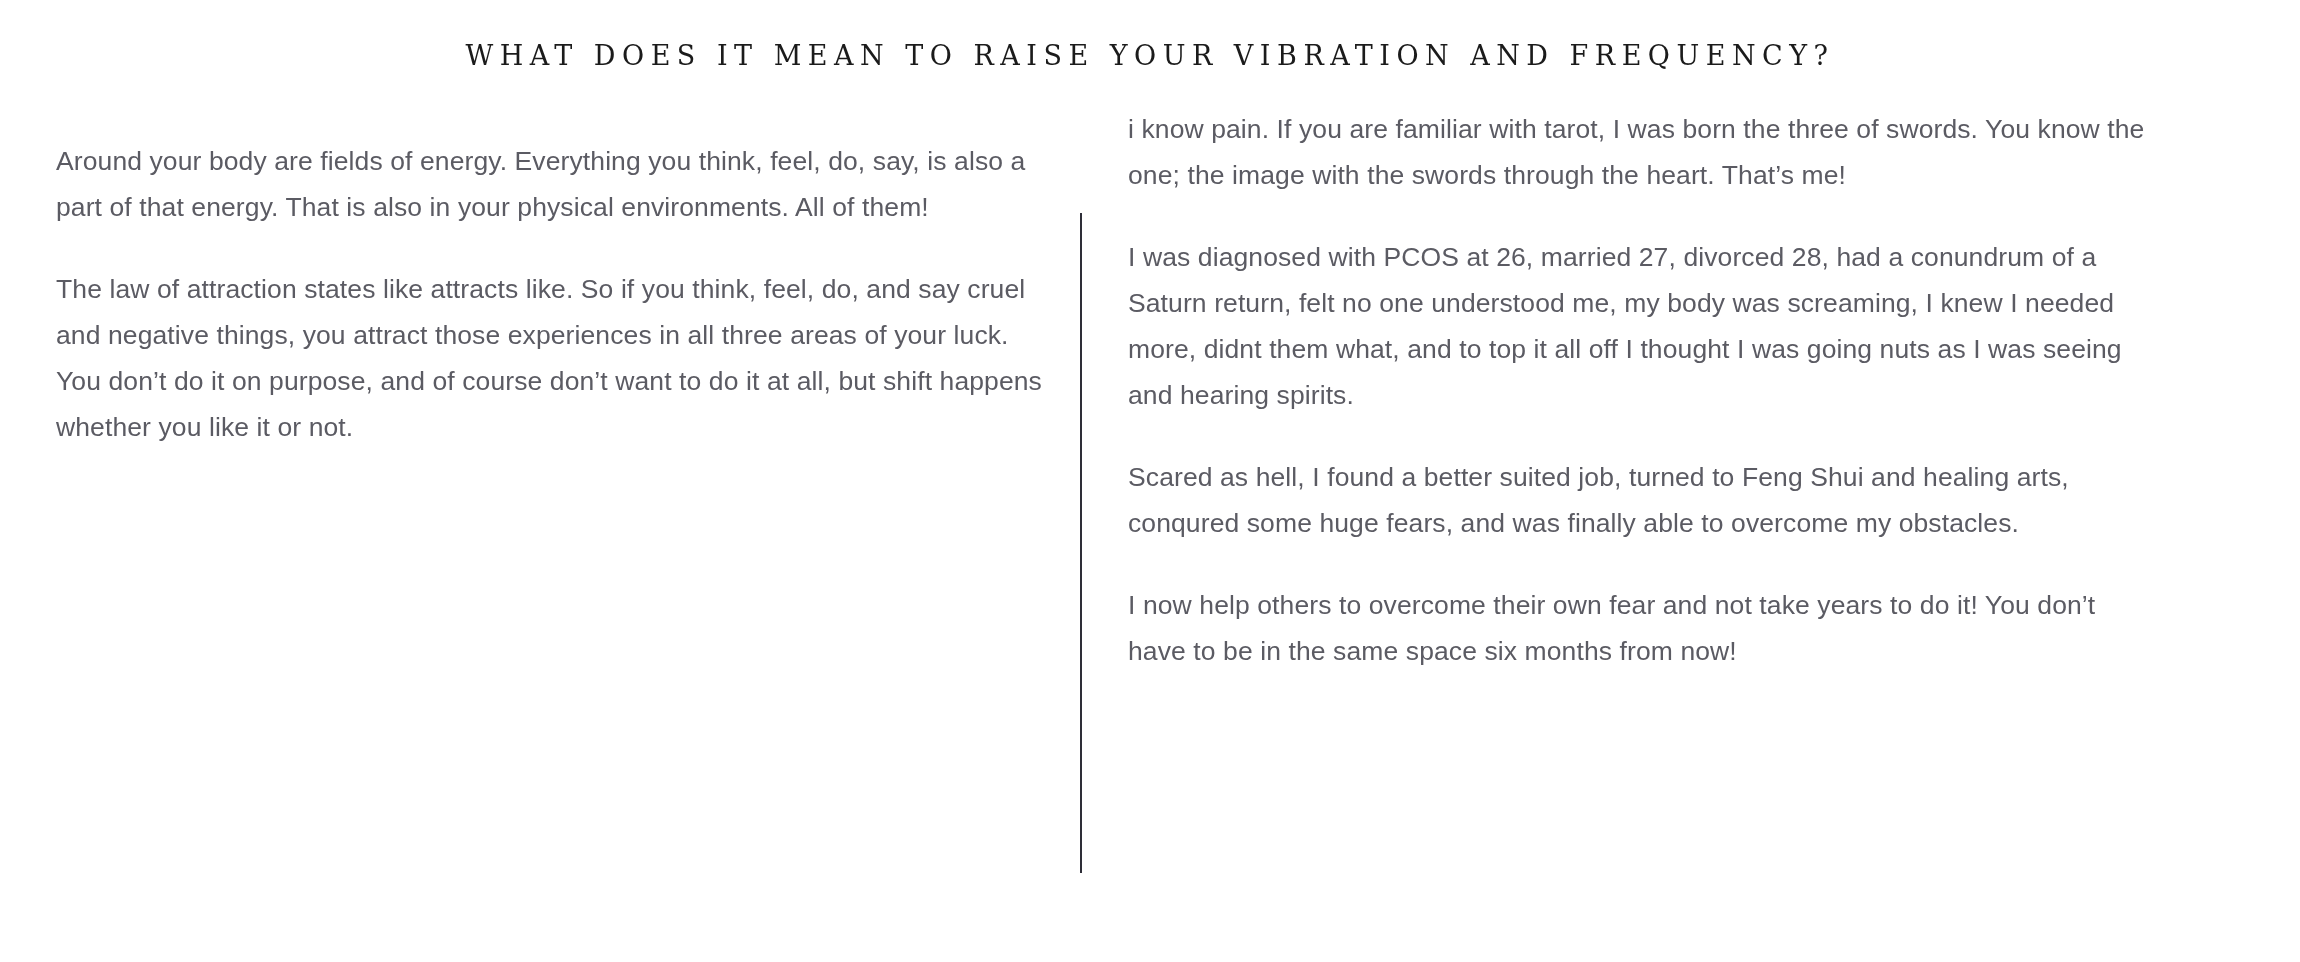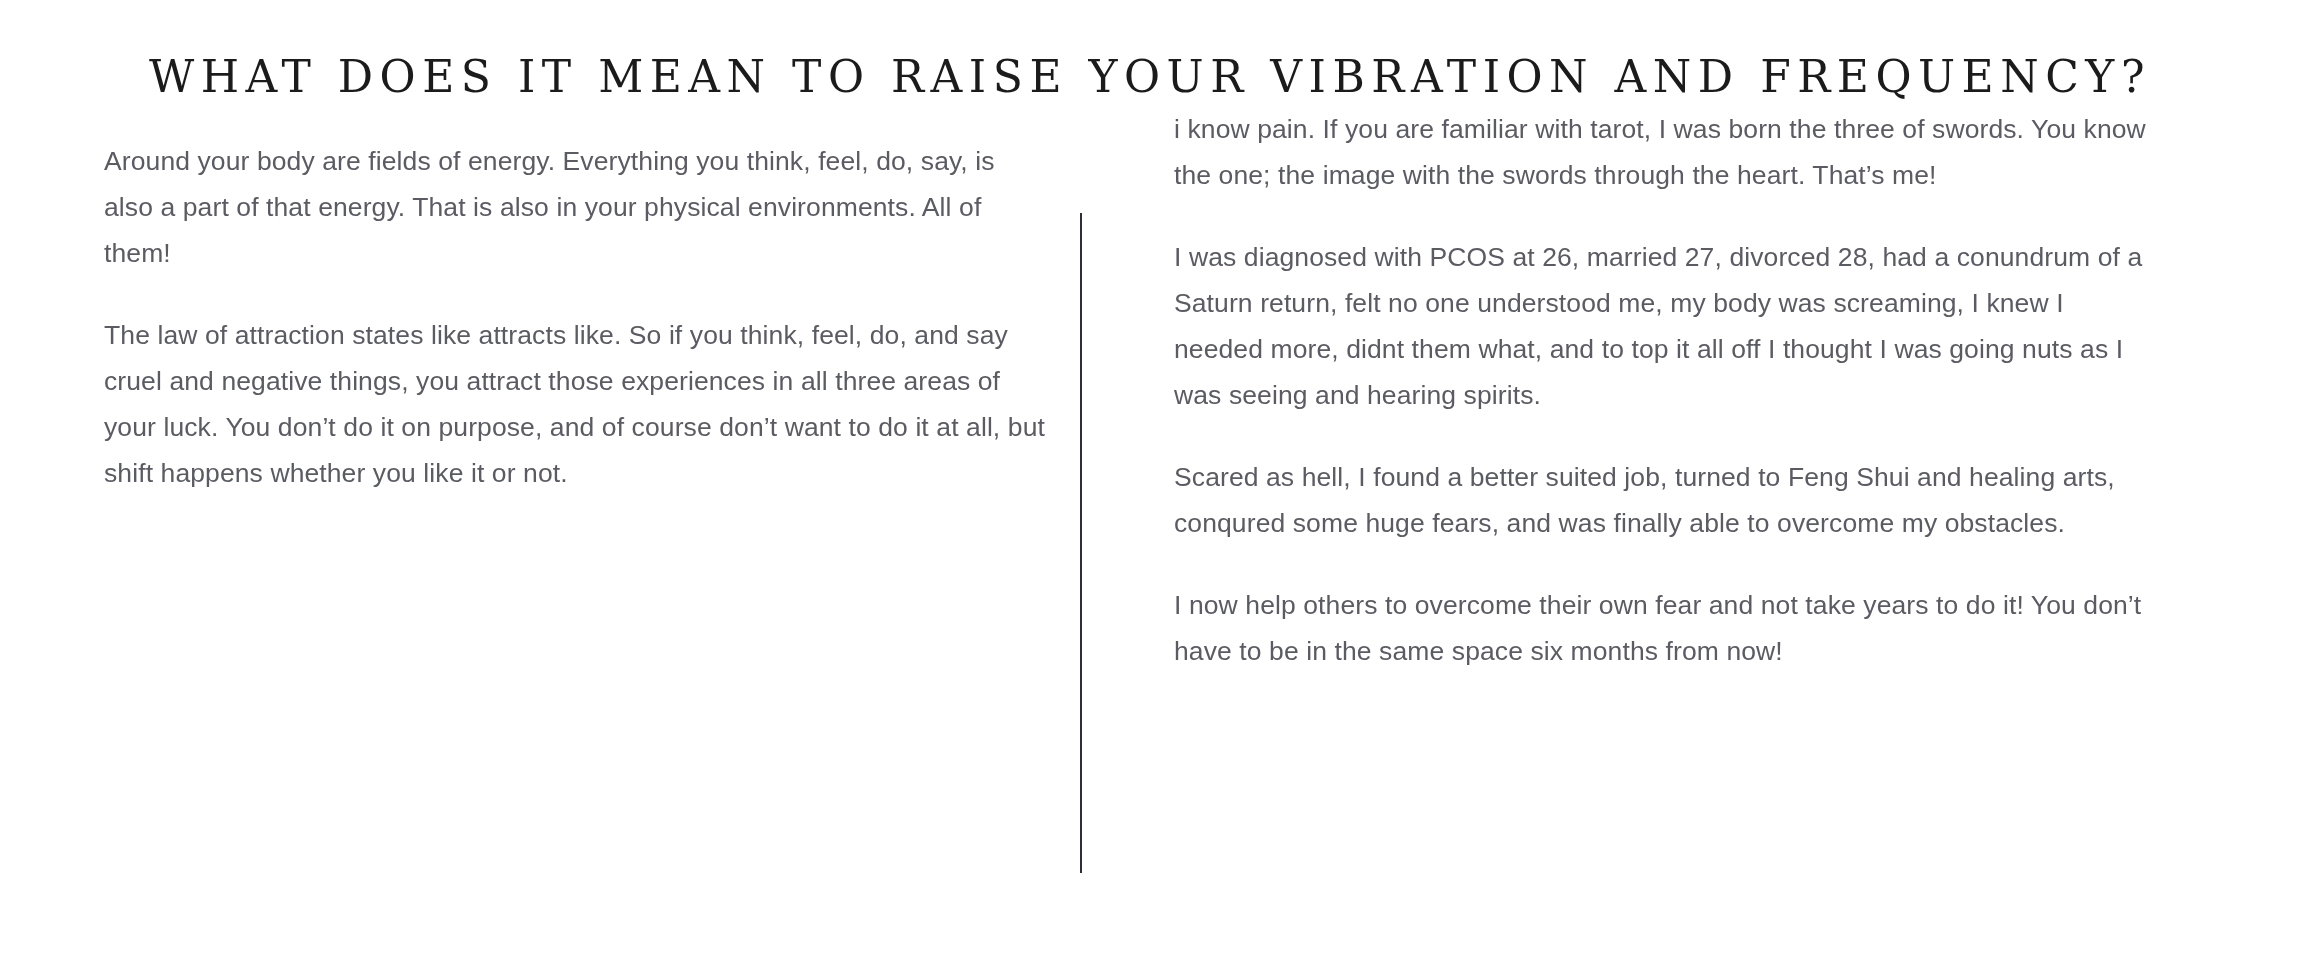--- a/index.html
+++ b/index.html
@@ -21,52 +21,52 @@
     box-sizing: border-box;
   }
   .page-title {
     position: absolute;
     top: 22px;
     left: 0;
     width: 2300px;
     text-align: center;
     font-family: "DejaVu Serif", "Liberation Serif", serif;
     font-weight: 400;
-    font-size: 44px;
+    font-size: 27px;
     letter-spacing: 6.5px;
     color: #1b1b1b;
     white-space: nowrap;
   }
   .columns {
     position: absolute;
     top: 138px;
     left: 0;
     width: 2300px;
     display: flex;
     flex-direction: row;
     align-items: flex-start;
   }
   .col {
     box-sizing: border-box;
   }
   .col-left {
     width: 1080px;
-    padding-left: 104px;
+    padding-left: 56px;
     padding-right: 30px;
   }
   .divider {
     width: 2px;
     background: #2e2e38;
     height: 660px;
     margin-top: 75px;
     flex: 0 0 auto;
   }
   .col-right {
     width: 1110px;
-    padding-left: 92px;
+    padding-left: 46px;
     padding-right: 40px;
     margin-top: -32px;
   }
   p.para {
     margin: 0 0 36px 0;
     font-family: "Liberation Sans", sans-serif;
     font-size: 26.5px;
     line-height: 46px;
     color: #5b5b63;
     letter-spacing: 0.1px;

